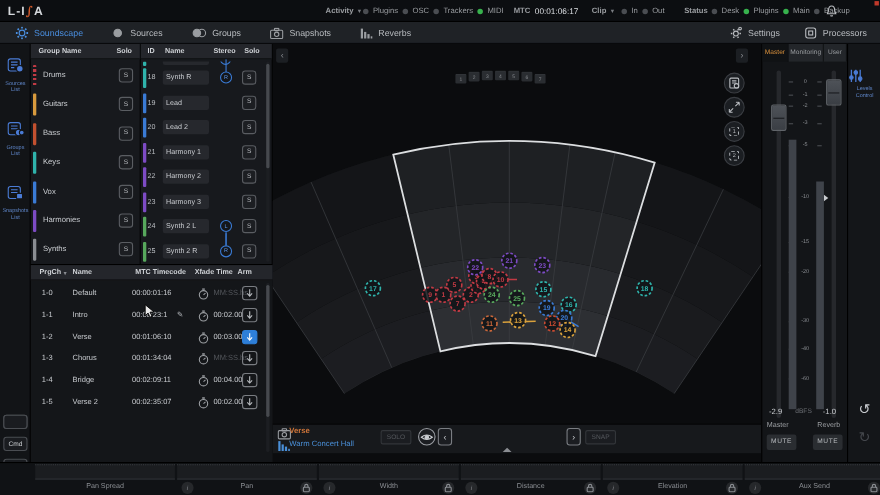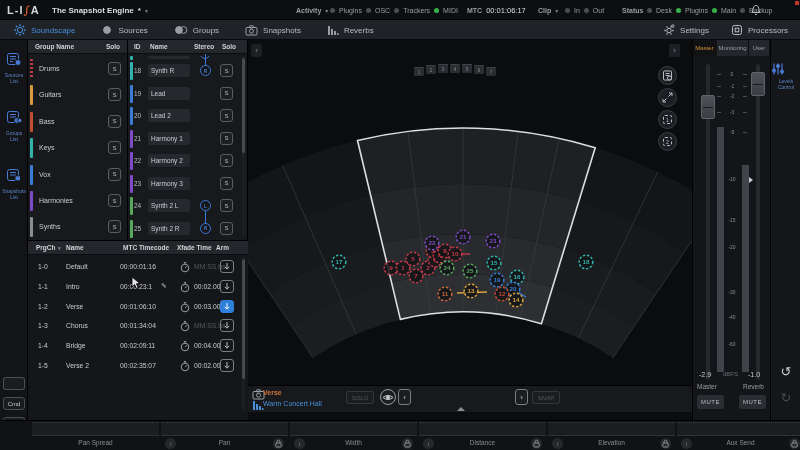--- a/index.html
+++ b/index.html
@@ -126,25 +126,20 @@
   #cursor { position:absolute; z-index:50; }
 </style>
 </head>
 <body>
 
 <div id="stage">
 
   <div id="topbar" class="abs">
     <div class="grp" style="left:7px">
       <span class="logo"><span>L-I</span><span class="fhook">∫</span><span>A</span></span>
-    </div>
-    <div class="grp" style="left:52px">
-      <span class="apptitle">The Snapshot Engine</span>
-      <span class="apptitle">*</span>
-      <span class="chev">▾</span>
     </div>
     <div class="grp" style="left:296px">
       <span style="font-weight:bold">Activity</span>
         <span class="chev">▾</span>
     </div>
     <div class="grp" style="left:330px" id="activity-leds">
         <span class="dot"></span>
         <span>Plugins</span>
         <span class="dot"></span>
         <span>OSC</span>

